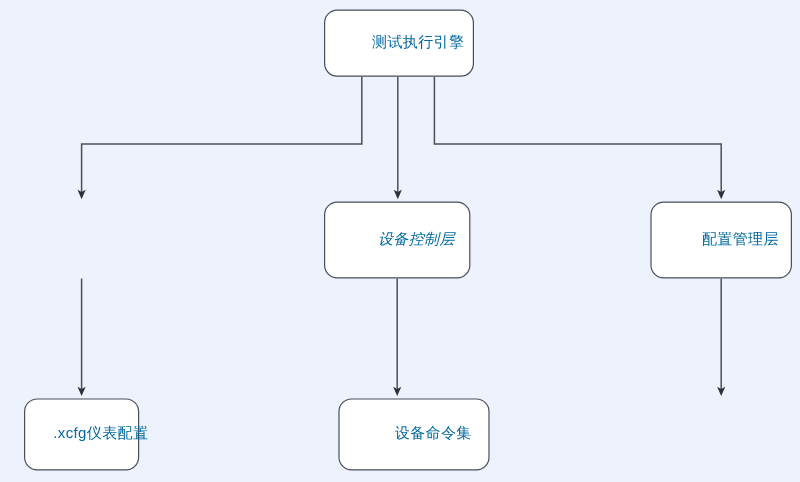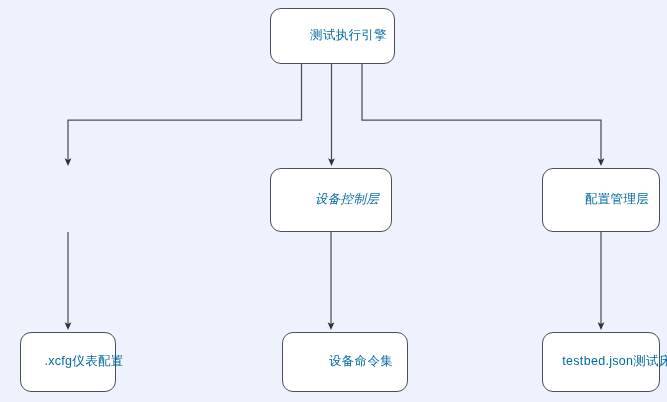--- a/index.html
+++ b/index.html
@@ -91,17 +91,14 @@
   </div>
 
   <div class="node" style="left:8px; top:332px; width:96px; height:60px;margin-left:12px;">
     <span class="node-label">.xcfg仪表配置</span>
   </div>
 
   <div class="node" style="left:270px; top:332px; width:126px; height:60px;margin-left:12px;">
     <span class="node-label">设备命令集</span>
   </div>
 
-  <div class="node" style="left:542px; top:332px; width:118px; height:60px;">
-    <span class="node-label">testbed.json测试床</span>
-  </div>
 
 </div>
 
 </body></html>

